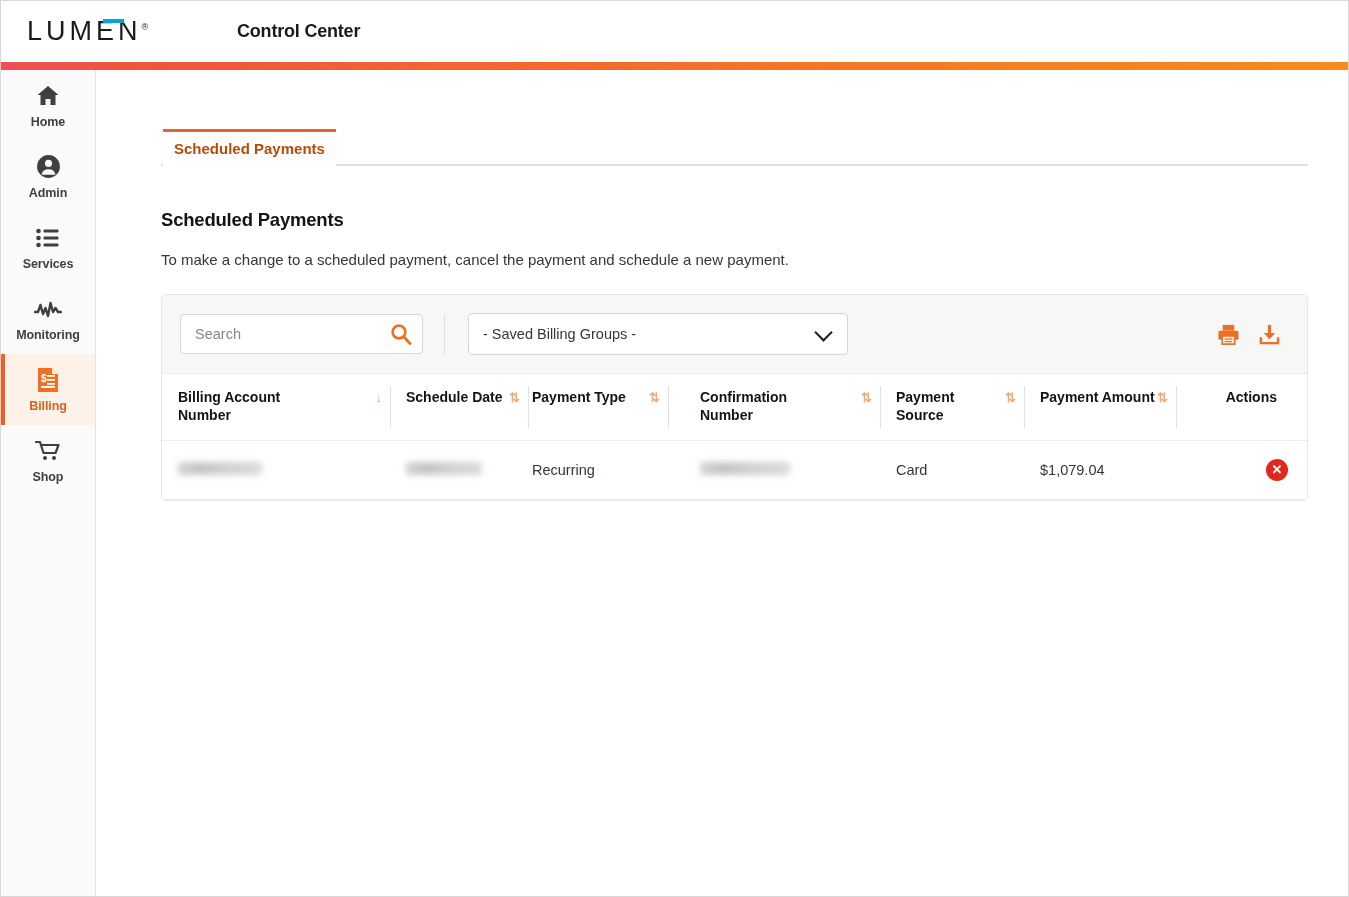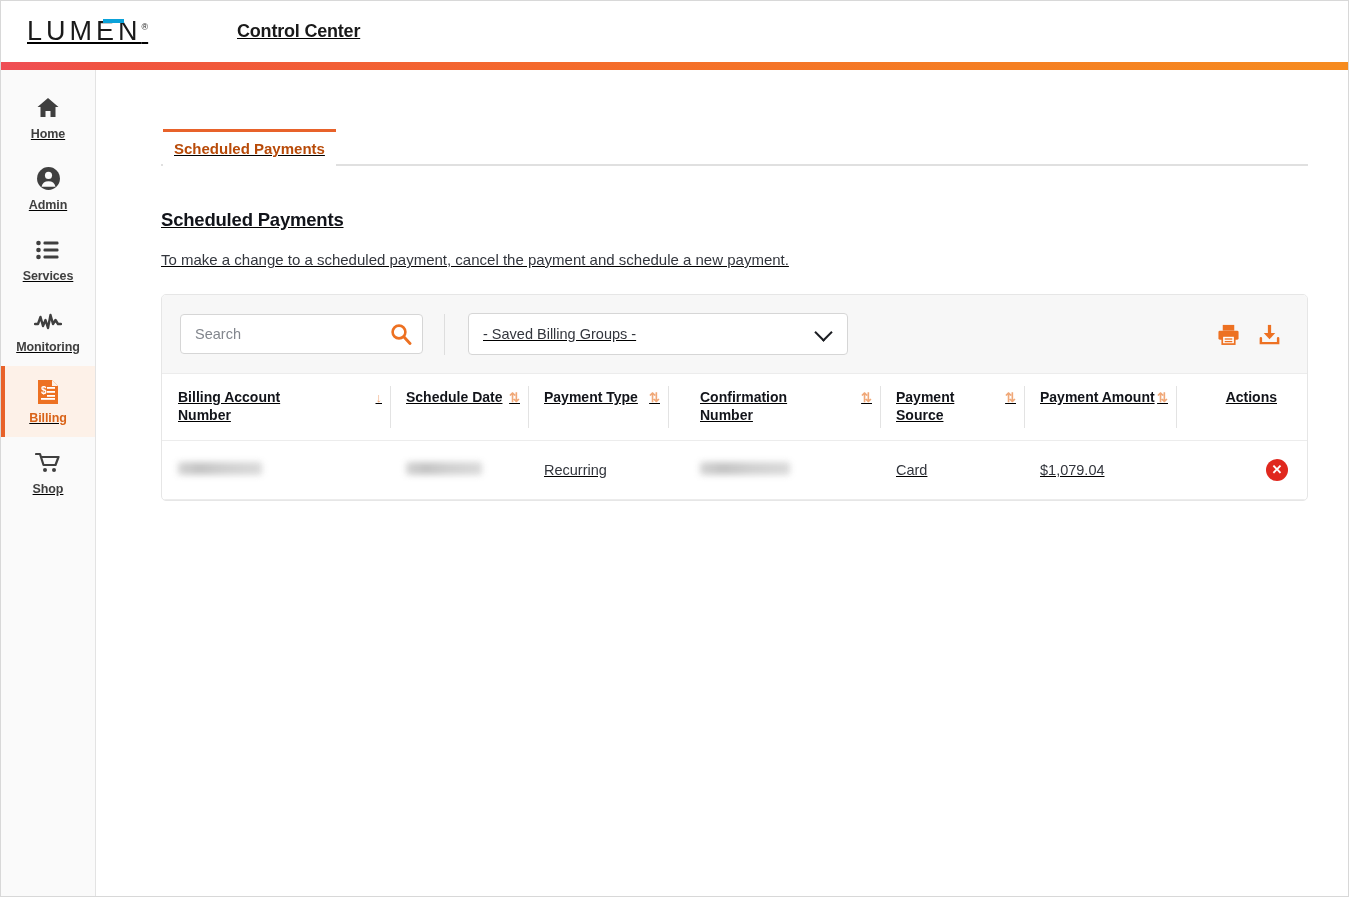--- a/index.html
+++ b/index.html
@@ -12,21 +12,20 @@
     overflow: hidden;
   }
 
   #app {
     position: relative;
     width: 1349px;
     height: 897px;
     border: 1px solid #d8d8d8;
     background: #ffffff;
     overflow: hidden;
-    text-decoration: underline;
   }
 
   
   .header {
     position: relative;
     height: 61px;
     background: #ffffff;
     display: flex;
     align-items: center;
     padding: 0 20px 0 26px;
@@ -125,21 +124,21 @@
   }
 
   
   .body-row { display: flex; height: 826px; }
 
   
   .sidebar {
     width: 95px;
     background: #fafafa;
     border-right: 1px solid #e3e3e3;
-    padding-top: 12px;
+    padding-top: 0;
     flex: 0 0 95px;
   }
   .nav-item {
     position: relative;
     height: 71px;
     display: flex;
     flex-direction: column;
     align-items: center;
     justify-content: center;
     cursor: pointer;
@@ -386,21 +385,21 @@
     font-weight: bold;
     line-height: 22px;
     text-align: center;
     cursor: pointer;
     vertical-align: middle;
   }
 
   
   .c1 { width: 228px; padding-left: 16px; }
   .c2 { width: 138px; padding-left: 16px; }
-  .c3 { width: 140px; padding-left: 16px; }
+  .c3 { width: 140px; padding-left: 4px; }
   .c4 { width: 212px; padding-left: 32px; }
   .c5 { width: 144px; padding-left: 16px; }
   .c6 { width: 152px; padding-left: 16px; }
   .c7 { }
 </style>
 </head>
 <body>
 
 <div id="app">
 

